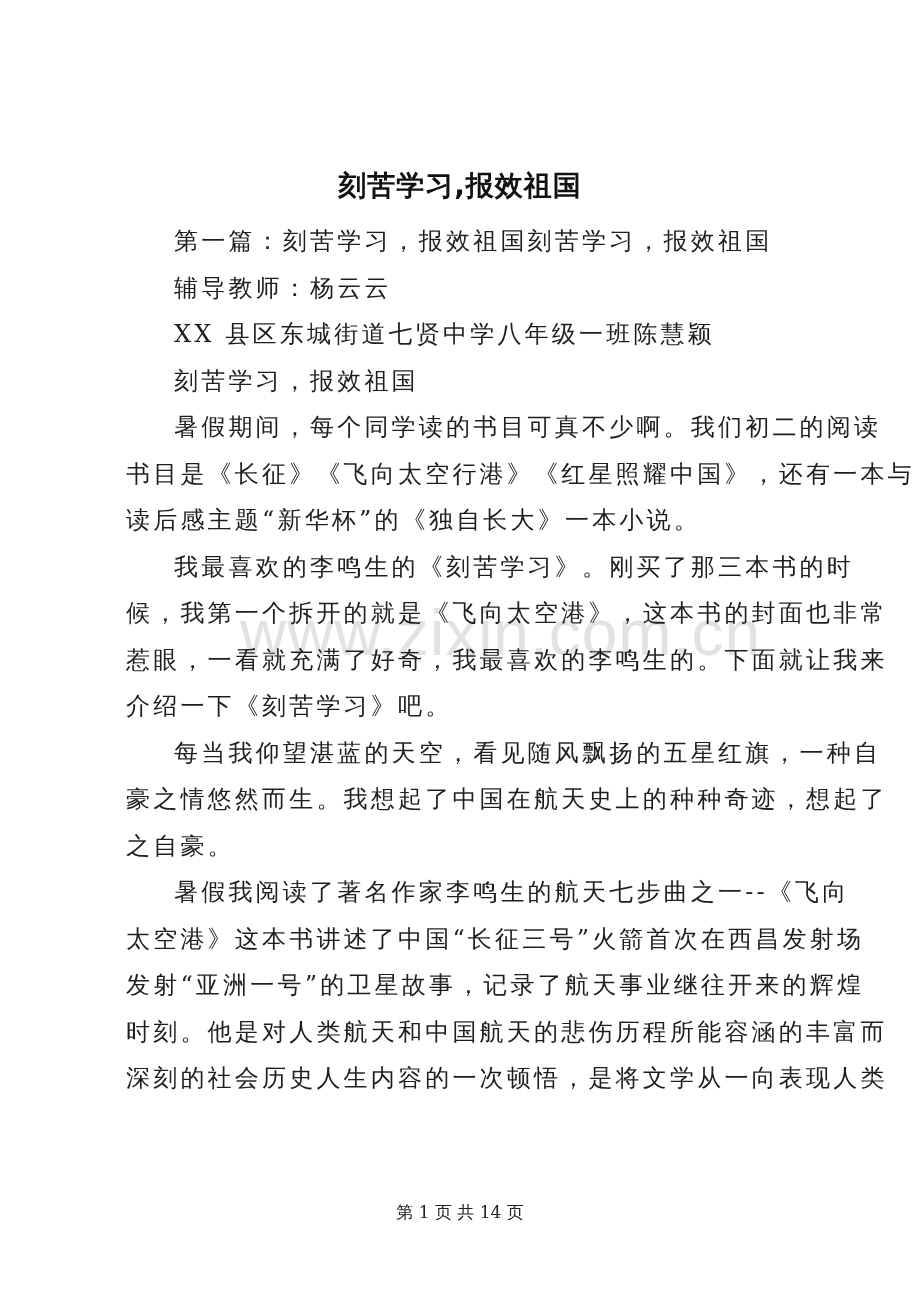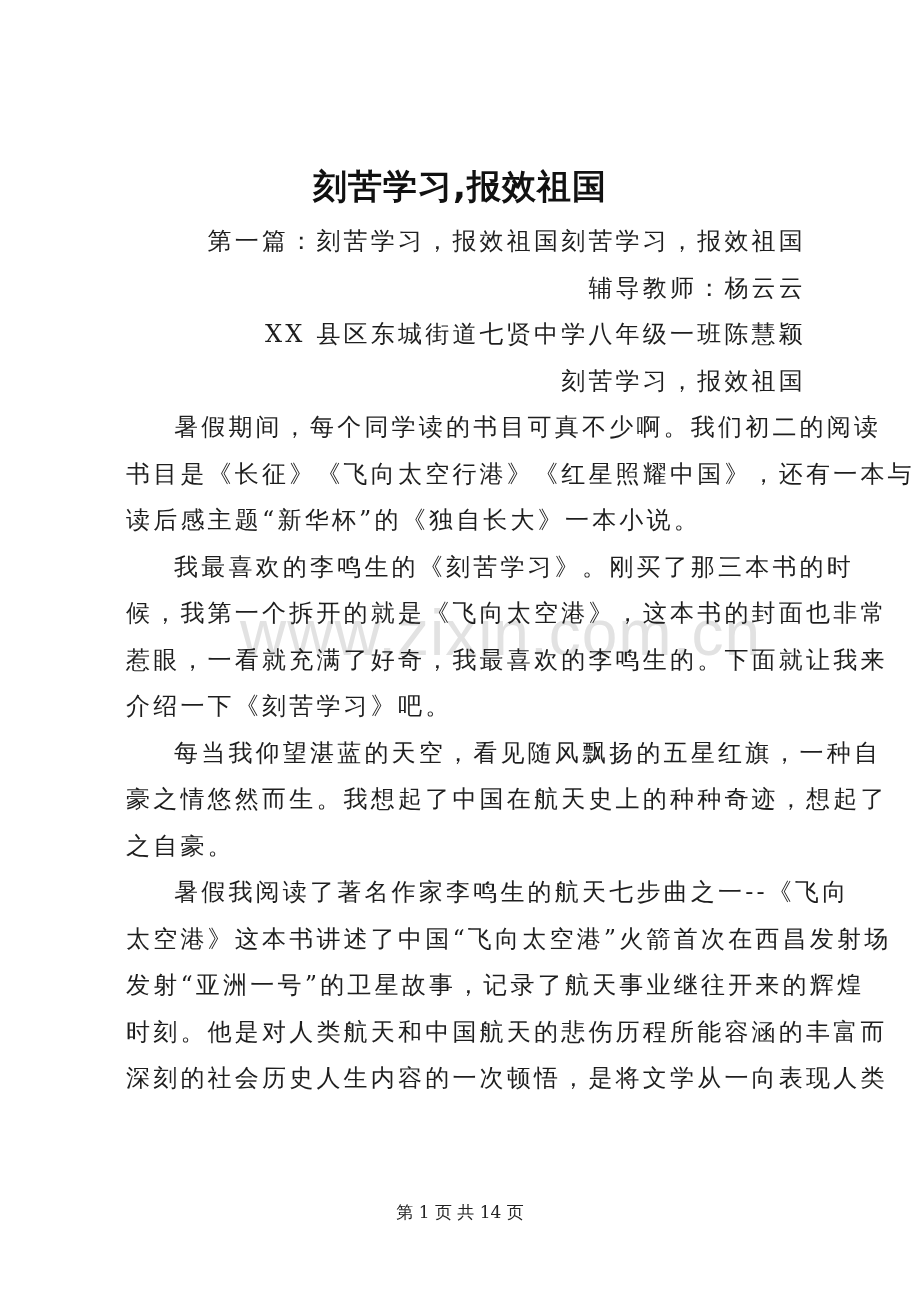--- a/index.html
+++ b/index.html
@@ -21,21 +21,21 @@
     top: 0;
     width: 920px;
     height: 1302px;
   }
   .title {
     position: absolute;
     top: 162px;
     left: 0;
     width: 920px;
     text-align: center;
-    font-size: 34px;
+    font-size: 28px;
     font-weight: bold;
     font-family: "DejaVu Sans", "Liberation Sans", sans-serif;
     letter-spacing: 1px;
     color: #111;
     line-height: 48px;
   }
   .body-text {
     position: absolute;
     left: 126px;
     top: 218px;
@@ -45,21 +45,20 @@
     letter-spacing: 3.2px;
     color: #1e1e1e;
   }
   .line {
     white-space: nowrap;
     height: 46.5px;
     overflow: visible;
   }
   .indent {
     padding-left: 48px;
-    text-align: right;
   }
   .watermark {
     position: absolute;
     left: 240px;
     top: 596px;
     font-family: "Liberation Sans", "DejaVu Sans", sans-serif;
     font-size: 64px;
     color: #e2e2e2;
     letter-spacing: 1px;
     pointer-events: none;
@@ -107,21 +106,21 @@
     </div>
 
     <div>
       <div class="line indent">每当我仰望湛蓝的天空，看见随风飘扬的五星红旗，一种自</div>
       <div class="line">豪之情悠然而生。我想起了中国在航天史上的种种奇迹，想起了</div>
       <div class="line">之自豪。</div>
     </div>
 
     <div>
       <div class="line indent">暑假我阅读了著名作家李鸣生的航天七步曲之一--《飞向</div>
-      <div class="line">太空港》这本书讲述了中国“飞向太空港”火箭首次在西昌发射场</div>
+      <div class="line">太空港》这本书讲述了中国“长征三号”火箭首次在西昌发射场</div>
       <div class="line">发射“亚洲一号”的卫星故事，记录了航天事业继往开来的辉煌</div>
       <div class="line">时刻。他是对人类航天和中国航天的悲伤历程所能容涵的丰富而</div>
       <div class="line">深刻的社会历史人生内容的一次顿悟，是将文学从一向表现人类</div>
     </div>
   </div>
 
   <div class="footer">第 1 页  共 14 页</div>
 </div>
 
 </body></html>

